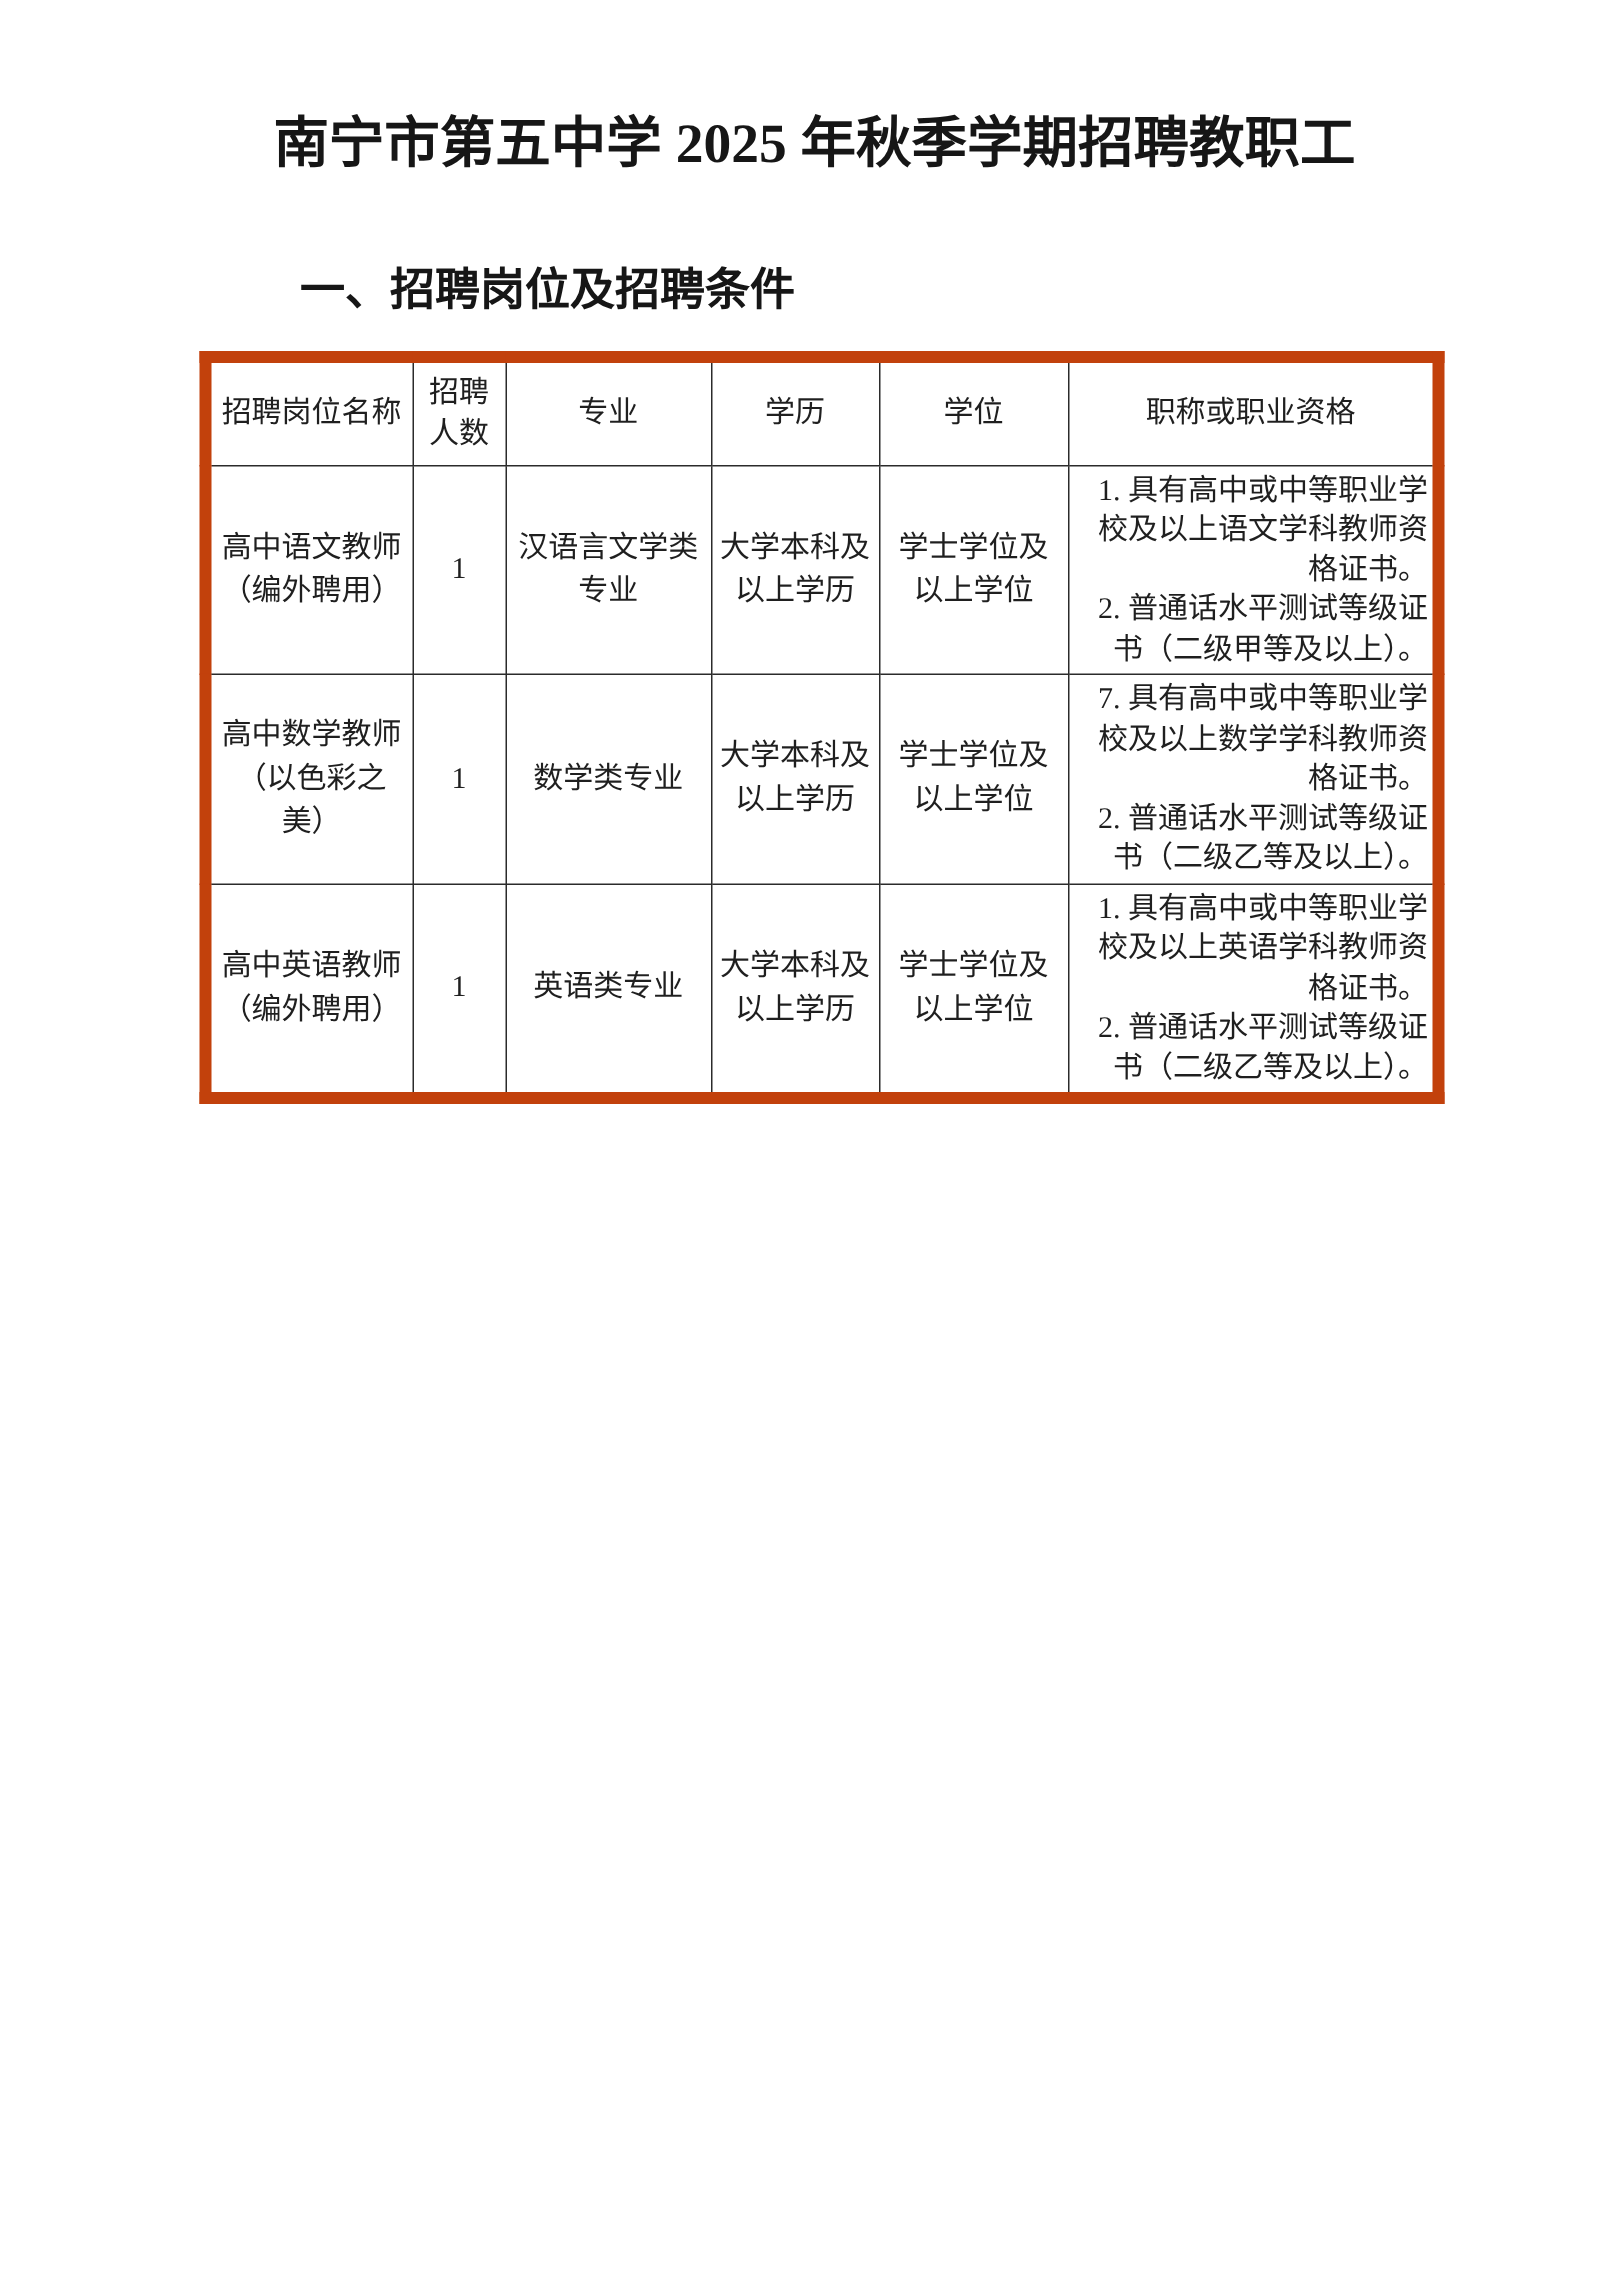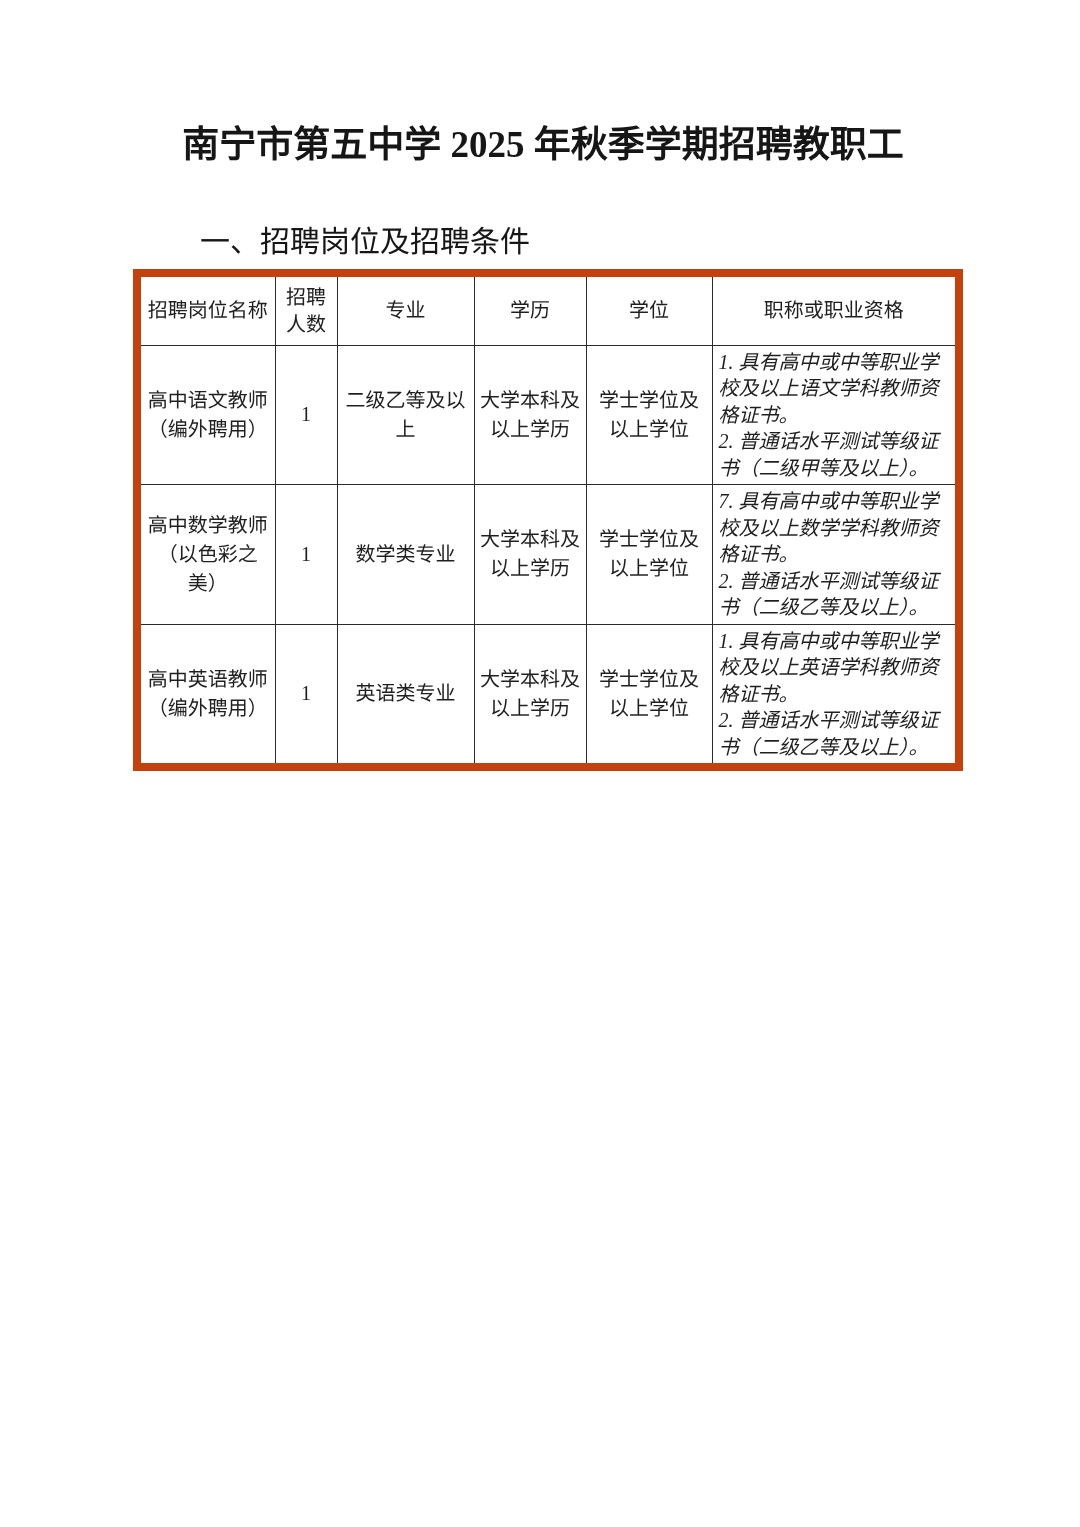--- a/index.html
+++ b/index.html
@@ -7,21 +7,21 @@
     padding: 0;
     background: #ffffff;
   }
   .page {
     position: relative;
     width: 1080px;
     height: 1180px;
     margin: 0 auto;
     background: #ffffff;
     box-sizing: border-box;
-    padding: 116px 127px 0 133px;
+    padding: 68px 127px 0 133px;
     color: #1f1f1f;
     font-family: "Liberation Serif", "DejaVu Serif", serif;
     overflow: hidden;
   }
   .doc-title {
     margin: 0 0 52px 0;
     padding: 0;
   }
   .title-line {
     display: block;
@@ -34,24 +34,24 @@
   }
   .body-par {
     margin: 0;
     font-size: 29px;
     line-height: 51.5px;
     text-align: justify;
     text-indent: 60px;
     color: #1f1f1f;
   }
   .section-heading {
-    margin: 4px 0 10px 0;
+    margin: 4px 0 23px 0;
     padding-left: 67px;
     font-family: "Liberation Sans", "DejaVu Sans", sans-serif;
-    font-weight: 400;
+    font-weight: 700;
     font-size: 30px;
     line-height: 34px;
     color: #161616;
   }
   table.recruit-table {
     border-collapse: collapse;
     table-layout: fixed;
     width: 822px;
     border: 8px solid #c2410c;
   }
@@ -64,24 +64,23 @@
     vertical-align: middle;
     padding: 2px 4px;
     box-sizing: border-box;
     color: #1f1f1f;
   }
   .recruit-table thead tr { height: 72px; }
   .recruit-table tbody tr { height: 127px; }
   .recruit-table th { line-height: 27px; }
   .recruit-table td { line-height: 29px; }
   .recruit-table td.c-qual {
-    text-align: left;
+    text-align: right;
     line-height: 26.5px;
     padding: 3px 3px 3px 6px;
-    font-style: italic;
   }
   .c-qual .qual-item { margin: 0; }
 </style>
 </head>
 <body>
 
 <div class="page">
 
   <h1 class="doc-title">
     <span class="title-line">南宁市第五中学 2025 年秋季学期招聘教职工</span>
@@ -107,21 +106,21 @@
         <th>专业</th>
         <th>学历</th>
         <th>学位</th>
         <th>职称或职业资格</th>
       </tr>
     </thead>
     <tbody>
       <tr>
         <td>高中语文教师（编外聘用）</td>
         <td>1</td>
-        <td>二级乙等及以上</td>
+        <td>汉语言文学类专业</td>
         <td>大学本科及以上学历</td>
         <td>学士学位及以上学位</td>
         <td class="c-qual">
           <div class="qual-item">1. 具有高中或中等职业学校及以上语文学科教师资格证书。</div>
           <div class="qual-item">2. 普通话水平测试等级证书（二级甲等及以上）。</div>
         </td>
       </tr>
       <tr>
         <td>高中数学教师（以色彩之美）</td>
         <td>1</td>

